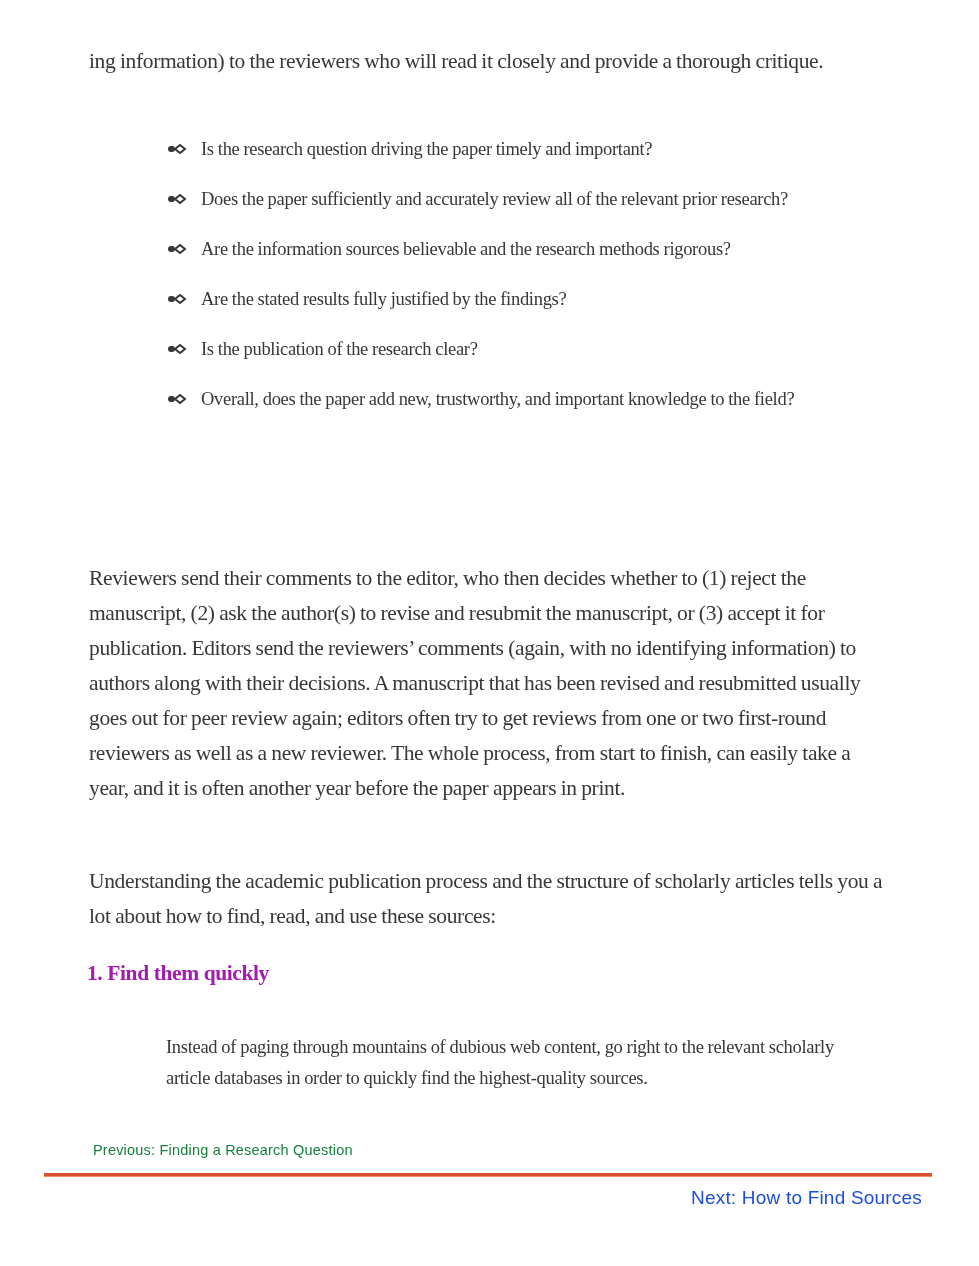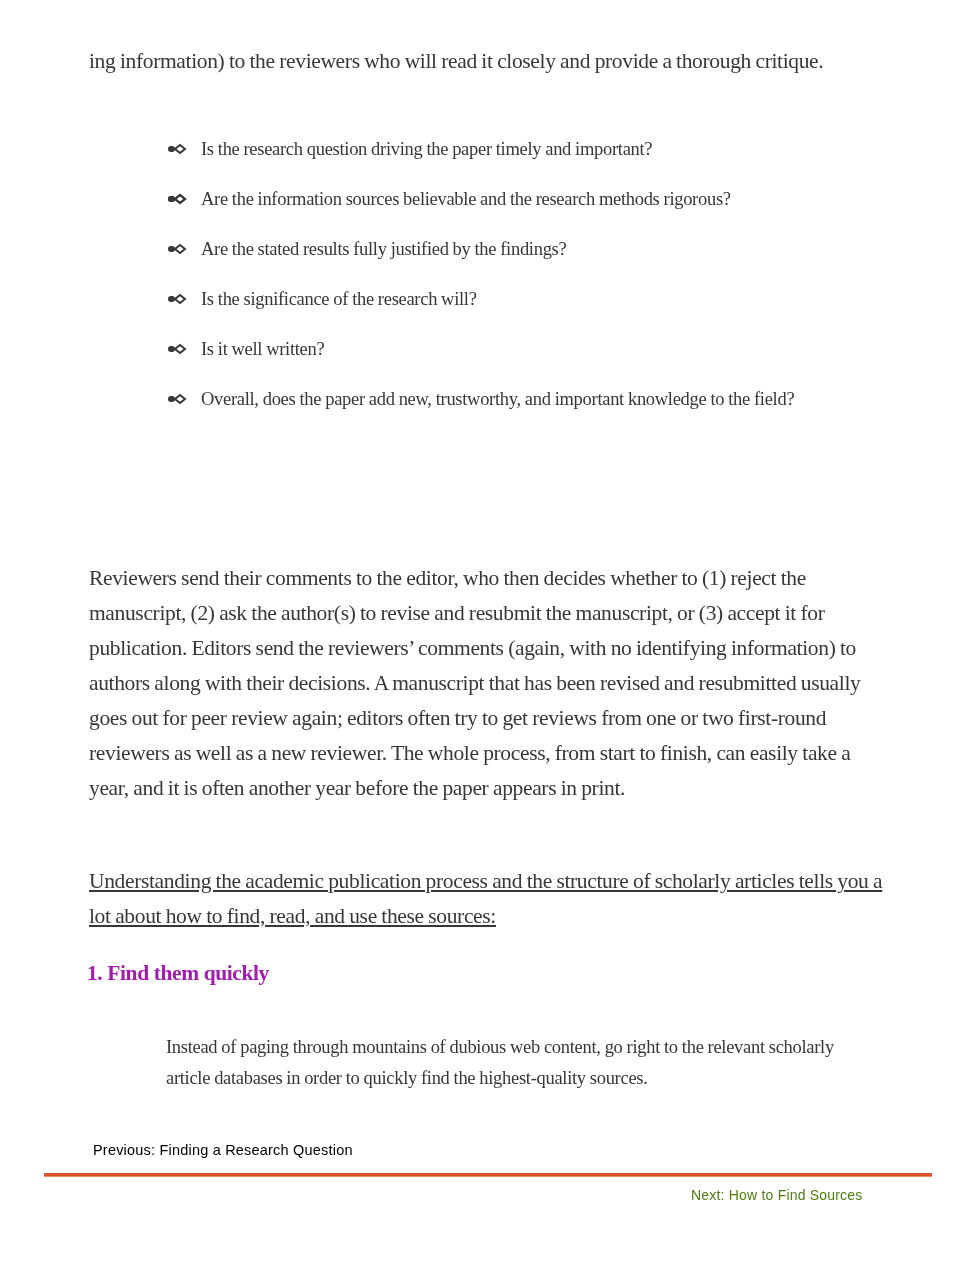--- a/index.html
+++ b/index.html
@@ -15,39 +15,39 @@
     }
     .para-top { position: absolute; top: 44px; left: 0; width: 800px; }
     .bullets { position: absolute; top: 134px; left: 78px; width: 640px; list-style: none; margin: 0; padding: 0; }
     .bullets li {
       position: relative; padding-left: 34px;
       font-size: 18.5px; line-height: 30px; margin-bottom: 20px;
       letter-spacing: -0.3px; word-spacing: -0.3px;
     }
     .bullet-icon { position: absolute; left: 0; top: 9px; width: 20px; height: 12px; }
     .para-2 { position: absolute; top: 561px; left: 0; width: 800px; }
-    .para-3 { position: absolute; top: 864px; left: 0; width: 800px; text-decoration: underline; }
+    .para-3 { position: absolute; top: 864px; left: 0; width: 800px; }
     .heading {
       position: absolute; top: 961px; left: -2px; margin: 0;
       font-size: 21.5px; font-weight: bold; color: #a21caf; letter-spacing: -0.4px;
       font-family: "Liberation Serif", serif;
     }
     .block {
       position: absolute; top: 1014px; left: 59px; width: 680px; margin: 18px;
       font-size: 18.5px; line-height: 31px; letter-spacing: -0.3px; word-spacing: -0.3px;
     }
     .nav-prev {
       position: absolute; top: 1142px; left: 93px;
       font-family: "Liberation Sans", "DejaVu Sans", sans-serif;
-      font-size: 14.5px; color: #000000; text-decoration: none; letter-spacing: 0.2px;
+      font-size: 14.5px; color: #15803d; text-decoration: none; letter-spacing: 0.2px;
     }
     .nav-next {
       position: absolute; top: 1187px; left: 691px;
       font-family: "Liberation Sans", "DejaVu Sans", sans-serif;
-      font-size: 14px; color: #4d7c0f; text-decoration: none; letter-spacing: 0.2px;
+      font-size: 19px; color: #1d4ed8; text-decoration: none; letter-spacing: 0.2px;
     }
     .rule {
       position: absolute; top: 1173px; left: 44px; width: 888px; height: 3px;
       background: #d9502a; border-bottom: 1px solid #f08a66;
     }
   </style>
 </head>
 <body>
 
 <div class="content">
@@ -59,48 +59,42 @@
           <rect x="1" y="3" width="7" height="6" rx="3" fill="#373737"></rect>
           <path d="M8 6 L13 2 L18 6 L13 10 Z" fill="none" stroke="#373737" stroke-width="2"></path>
         </svg>
       <span>Is the research question driving the paper timely and important?</span>
     </li>
     <li>
       <svg class="bullet-icon" viewBox="0 0 20 12">
           <rect x="1" y="3" width="7" height="6" rx="3" fill="#373737"></rect>
           <path d="M8 6 L13 2 L18 6 L13 10 Z" fill="none" stroke="#373737" stroke-width="2"></path>
         </svg>
+      <span>Does the paper sufficiently and accurately review all of the relevant prior research?</span>
     </li>
     <li>
       <svg class="bullet-icon" viewBox="0 0 20 12">
           <rect x="1" y="3" width="7" height="6" rx="3" fill="#373737"></rect>
           <path d="M8 6 L13 2 L18 6 L13 10 Z" fill="none" stroke="#373737" stroke-width="2"></path>
         </svg>
       <span>Are the information sources believable and the research methods rigorous?</span>
     </li>
     <li>
       <svg class="bullet-icon" viewBox="0 0 20 12">
           <rect x="1" y="3" width="7" height="6" rx="3" fill="#373737"></rect>
           <path d="M8 6 L13 2 L18 6 L13 10 Z" fill="none" stroke="#373737" stroke-width="2"></path>
         </svg>
       <span>Are the stated results fully justified by the findings?</span>
     </li>
     <li>
       <svg class="bullet-icon" viewBox="0 0 20 12">
           <rect x="1" y="3" width="7" height="6" rx="3" fill="#373737"></rect>
           <path d="M8 6 L13 2 L18 6 L13 10 Z" fill="none" stroke="#373737" stroke-width="2"></path>
         </svg>
-      <span>Is the significance of the research will?</span>
-    </li>
-    <li>
-      <svg class="bullet-icon" viewBox="0 0 20 12">
-          <rect x="1" y="3" width="7" height="6" rx="3" fill="#373737"></rect>
-          <path d="M8 6 L13 2 L18 6 L13 10 Z" fill="none" stroke="#373737" stroke-width="2"></path>
-        </svg>
-      <span>Is it well written?</span>
+      <span>Is the publication of the research clear?</span>
     </li>
     <li>
       <svg class="bullet-icon" viewBox="0 0 20 12">
           <rect x="1" y="3" width="7" height="6" rx="3" fill="#373737"></rect>
           <path d="M8 6 L13 2 L18 6 L13 10 Z" fill="none" stroke="#373737" stroke-width="2"></path>
         </svg>
       <span>Overall, does the paper add new, trustworthy, and important knowledge to the field?</span>
     </li>
   </ul>
 

